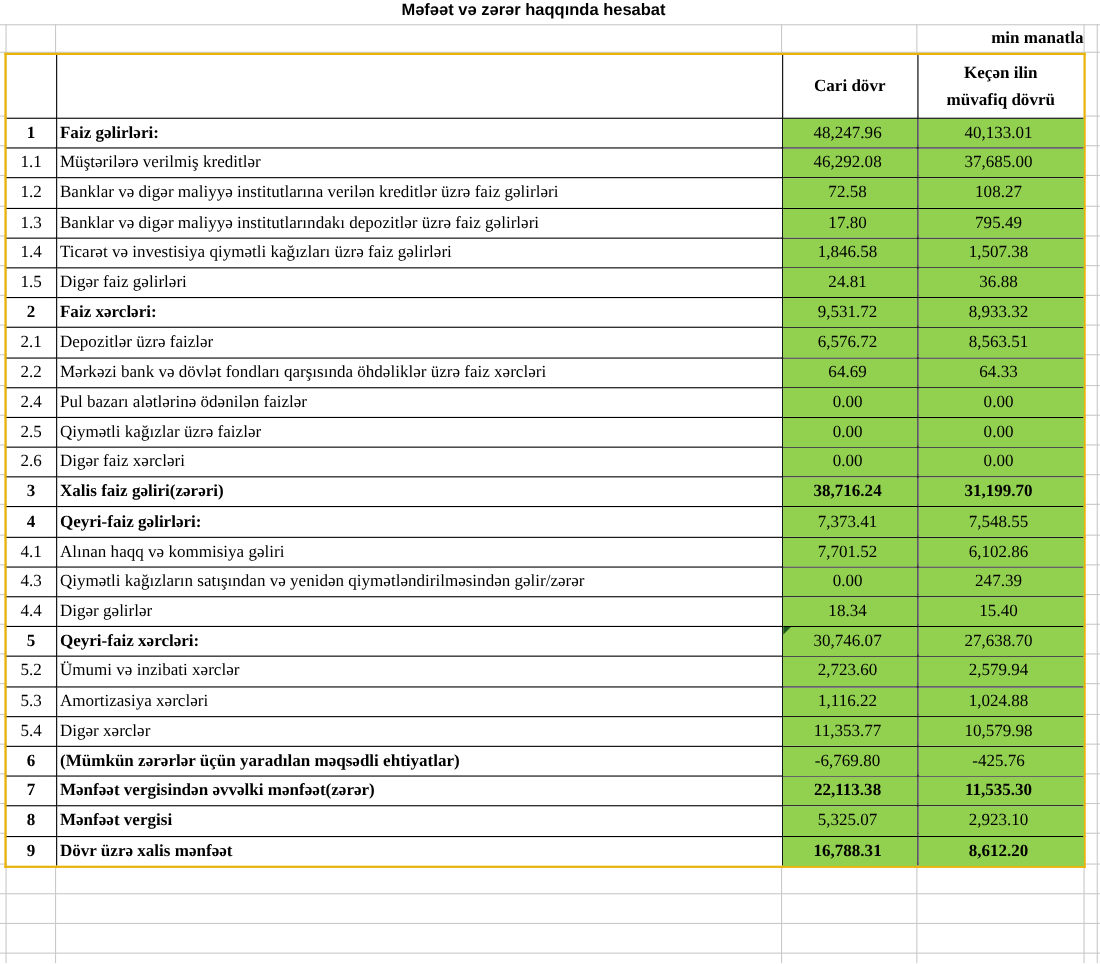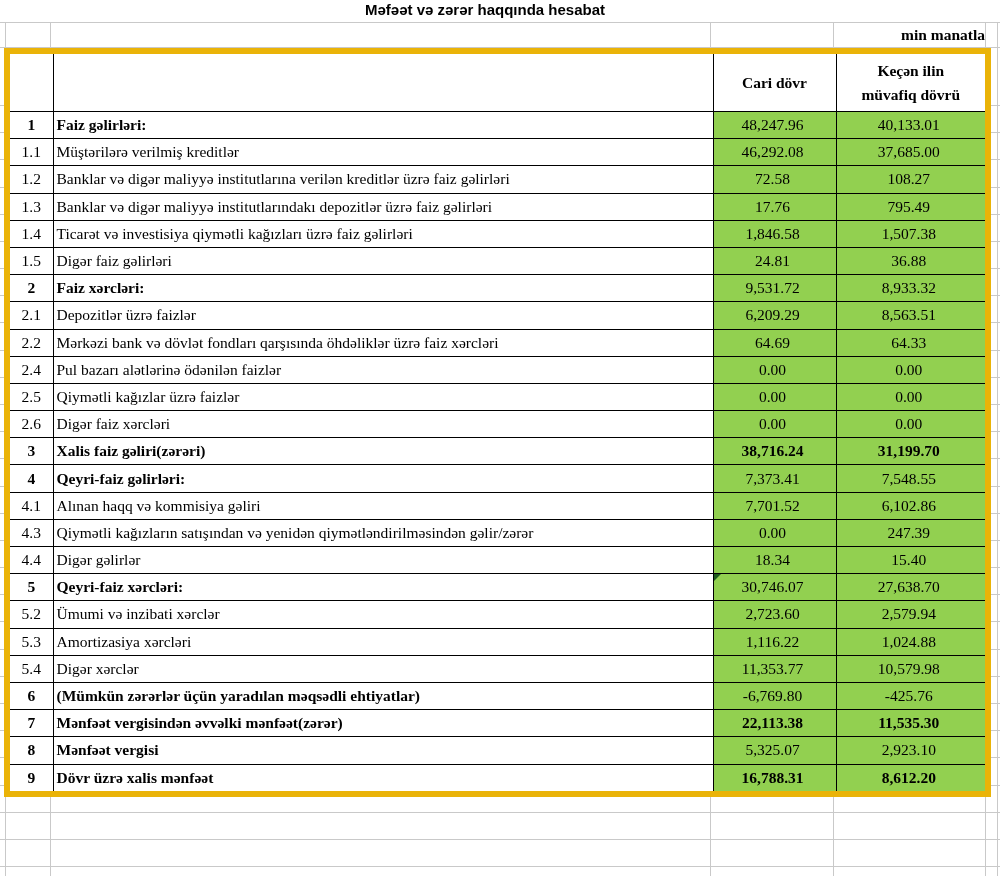--- a/index.html
+++ b/index.html
@@ -7,21 +7,21 @@
         font-family:"Liberation Serif",serif;color:#000;}
   .gridlayer{position:absolute;left:0;top:0;width:1000px;height:876px;z-index:1;}
   .gl{position:absolute;background:#c9c9c9;}
   .title{position:absolute;top:1px;left:0;width:970px;text-align:center;z-index:3;
          font-family:"Liberation Sans",sans-serif;font-weight:bold;font-size:15px;}
   .unit{position:absolute;top:26px;right:15px;z-index:3;
         font-weight:bold;font-size:15.5px;}
   table.pnl{position:absolute;left:4px;top:48px;z-index:2;width:981px;
         border-collapse:collapse;table-layout:fixed;
         font-family:"Liberation Serif",serif;font-size:15.5px;color:#000;
-        border:6px solid #eab308;}
+        border:2px solid #eab308;}
   table.pnl th,table.pnl td{border:1px solid #000;overflow:hidden;vertical-align:middle;}
   thead th{background:#fff;height:55px;font-weight:bold;text-align:center;
         border-top:2px solid #000;border-bottom:2px solid #000;line-height:1.5;}
   tbody td{height:26.2px;padding:0;background:#fff;}
   td.no{text-align:center;}
   td.label{text-align:left;padding-left:3px;white-space:nowrap;}
   td.val{background:#92d050;text-align:center;padding-right:4px;position:relative;}
   .bold{font-weight:bold;}
   .marker{position:absolute;top:0;left:0;width:0;height:0;display:block;
         border-top:7px solid #1c5c1c;border-right:7px solid transparent;}
@@ -107,21 +107,21 @@
         </tr>
         <tr>
           <td class="no">1.2</td>
           <td class="label">Banklar və digər maliyyə institutlarına verilən kreditlər üzrə faiz gəlirləri</td>
           <td class="val">72.58</td>
           <td class="val">108.27</td>
         </tr>
         <tr>
           <td class="no">1.3</td>
           <td class="label">Banklar və digər maliyyə institutlarındakı depozitlər üzrə faiz gəlirləri</td>
-          <td class="val">17.76</td>
+          <td class="val">17.80</td>
           <td class="val">795.49</td>
         </tr>
         <tr>
           <td class="no">1.4</td>
           <td class="label">Ticarət və investisiya qiymətli kağızları üzrə faiz gəlirləri</td>
           <td class="val">1,846.58</td>
           <td class="val">1,507.38</td>
         </tr>
         <tr>
           <td class="no">1.5</td>
@@ -131,21 +131,21 @@
         </tr>
         <tr>
           <td class="no bold">2</td>
           <td class="label bold">Faiz xərcləri:</td>
           <td class="val">9,531.72</td>
           <td class="val">8,933.32</td>
         </tr>
         <tr>
           <td class="no">2.1</td>
           <td class="label">Depozitlər üzrə faizlər</td>
-          <td class="val">6,209.29</td>
+          <td class="val">6,576.72</td>
           <td class="val">8,563.51</td>
         </tr>
         <tr>
           <td class="no">2.2</td>
           <td class="label">Mərkəzi bank və dövlət fondları qarşısında öhdəliklər üzrə faiz xərcləri</td>
           <td class="val">64.69</td>
           <td class="val">64.33</td>
         </tr>
         <tr>
           <td class="no">2.4</td>

